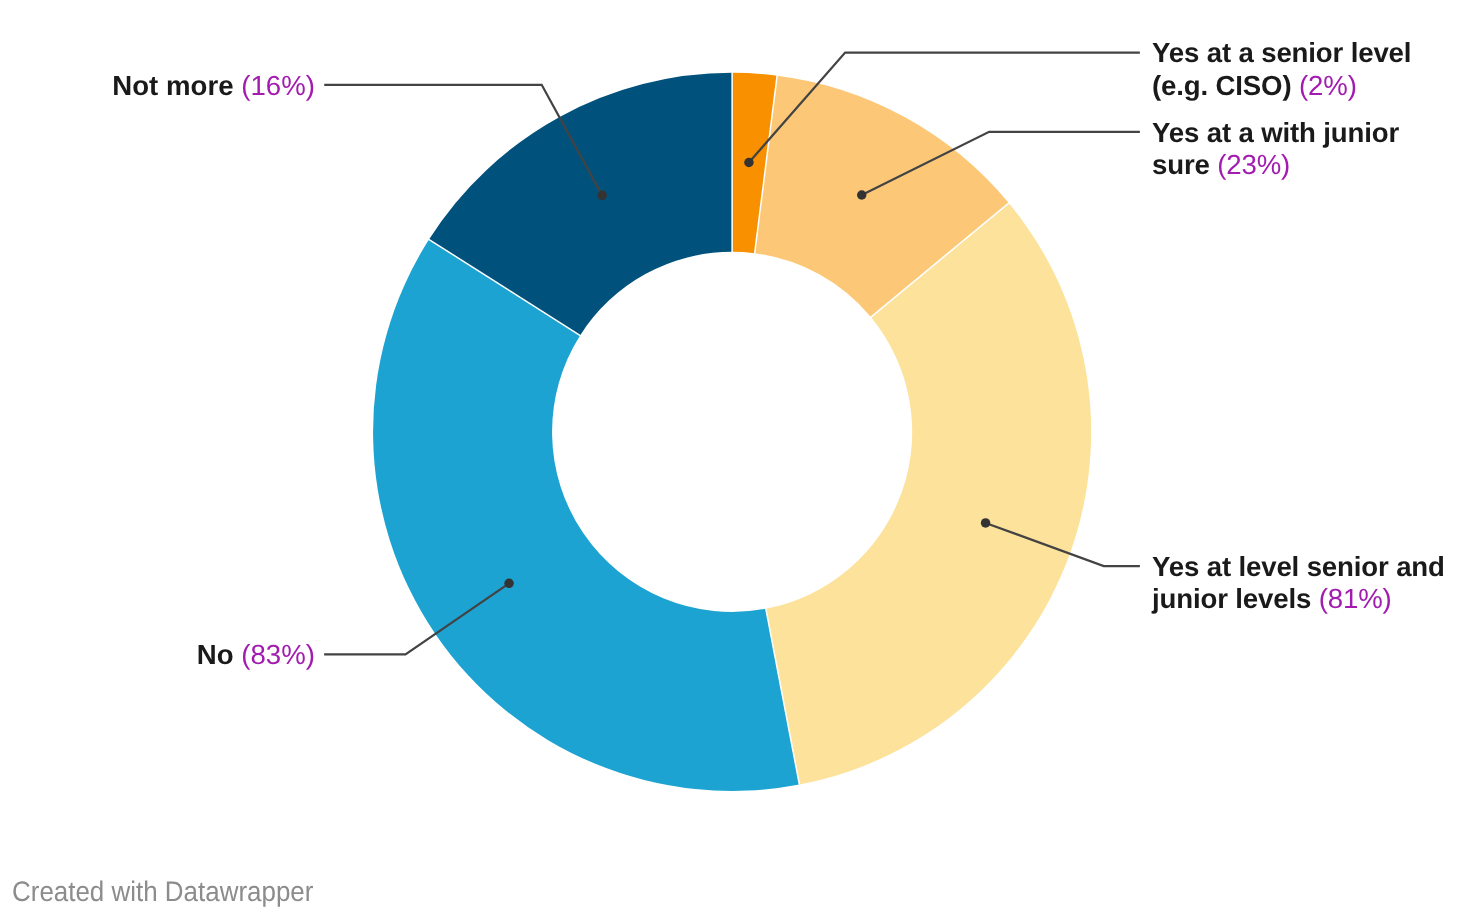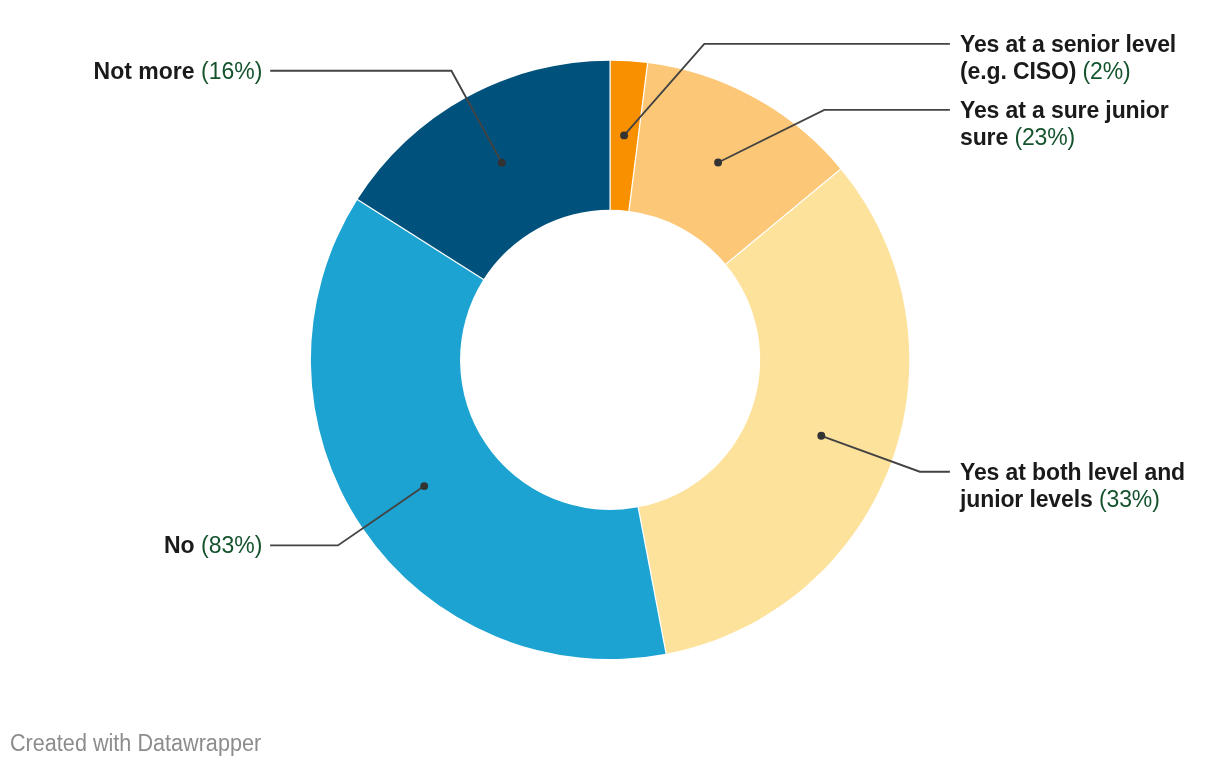--- a/index.html
+++ b/index.html
@@ -3,21 +3,21 @@
 <meta charset="utf-8">
 <title>Donut chart</title>
 <style>
   html,body{margin:0;padding:0;}
   body{width:1220px;height:766px;background:#ffffff;overflow:hidden;
        font-family:"Liberation Sans",sans-serif;-webkit-font-smoothing:antialiased;}
   #stage{position:relative;width:1220px;height:742px;transform:translateZ(0);}
   svg.chart{position:absolute;left:0;top:0;width:1220px;height:766px;}
   .lbl{position:absolute;font-size:23px;line-height:27.5px;color:#1a1a1a;font-weight:700;
        white-space:nowrap;letter-spacing:-0.12px;}
-  .lbl .pct{font-weight:400;color:#14532d;}
+  .lbl .pct{font-weight:400;color:#a21caf;}
   .lbl .ln{display:block;}
   .lbl.right{text-align:left;}
   .lbl.left{text-align:right;letter-spacing:0.02px;}
   .credit{position:absolute;font-size:23.5px;color:#8c8c8c;font-weight:400;
           transform:scaleX(0.92);transform-origin:left center;white-space:nowrap;}
 </style>
 </head>
 <body>
 
 <div id="stage">
@@ -51,28 +51,28 @@
       <circle cx="501.8" cy="162.8" r="3.95"></circle>
     </g>
   </svg>
 
   <div class="lbl right" style="left:960px;top:30.9px">
     <span class="ln">Yes at a senior level</span>
     <span class="ln"><span>(e.g. CISO)</span>
       <span class="pct">(2%)</span></span>
   </div>
   <div class="lbl right" style="left:960px;top:96.9px">
-    <span class="ln">Yes at a sure junior</span>
+    <span class="ln">Yes at a with junior</span>
     <span class="ln"><span>sure</span>
       <span class="pct">(23%)</span></span>
   </div>
   <div class="lbl right" style="left:960px;top:458.7px">
-    <span class="ln">Yes at both level and</span>
+    <span class="ln">Yes at level senior and</span>
     <span class="ln"><span>junior levels</span>
-      <span class="pct">(33%)</span></span>
+      <span class="pct">(81%)</span></span>
   </div>
   <div class="lbl left" style="right:957.5px;top:532.0px">
     <span class="ln"><span>No</span>
       <span class="pct">(83%)</span></span>
   </div>
   <div class="lbl left" style="right:957.5px;top:57.5px">
     <span class="ln"><span>Not more</span>
       <span class="pct">(16%)</span></span>
   </div>
 

